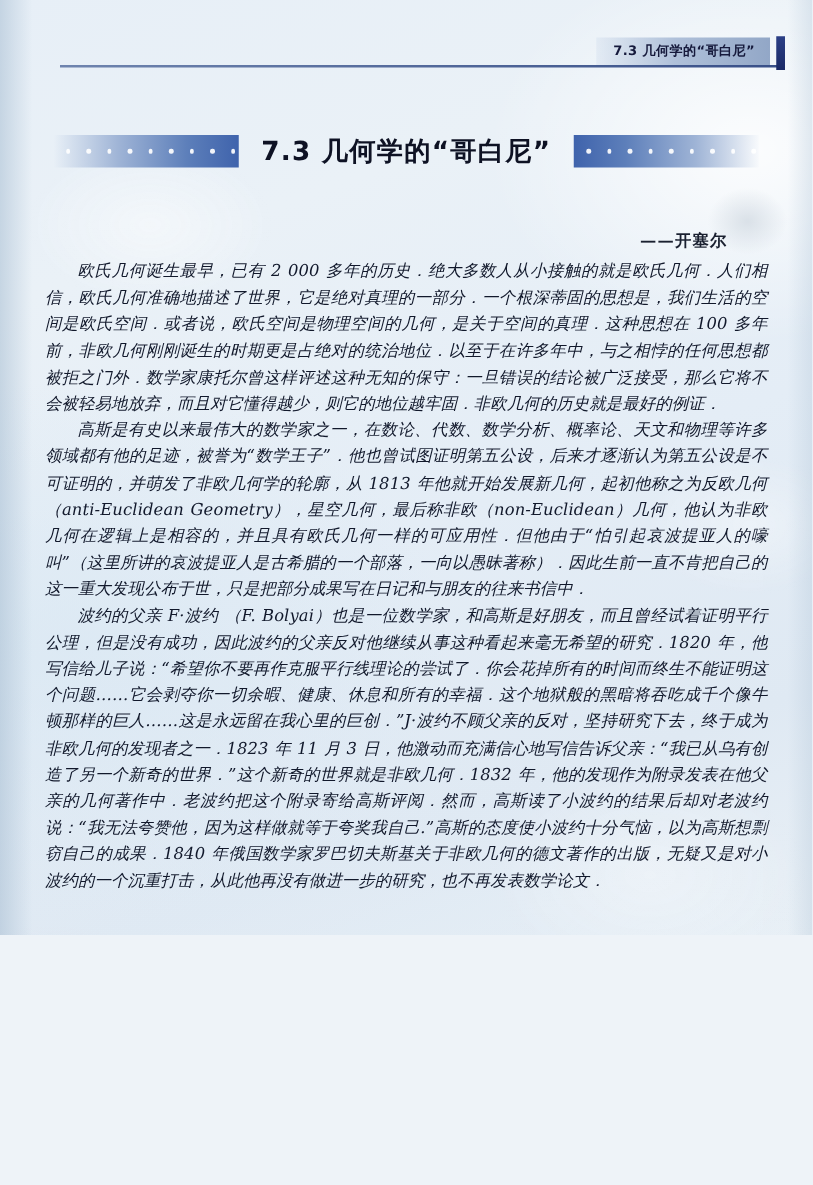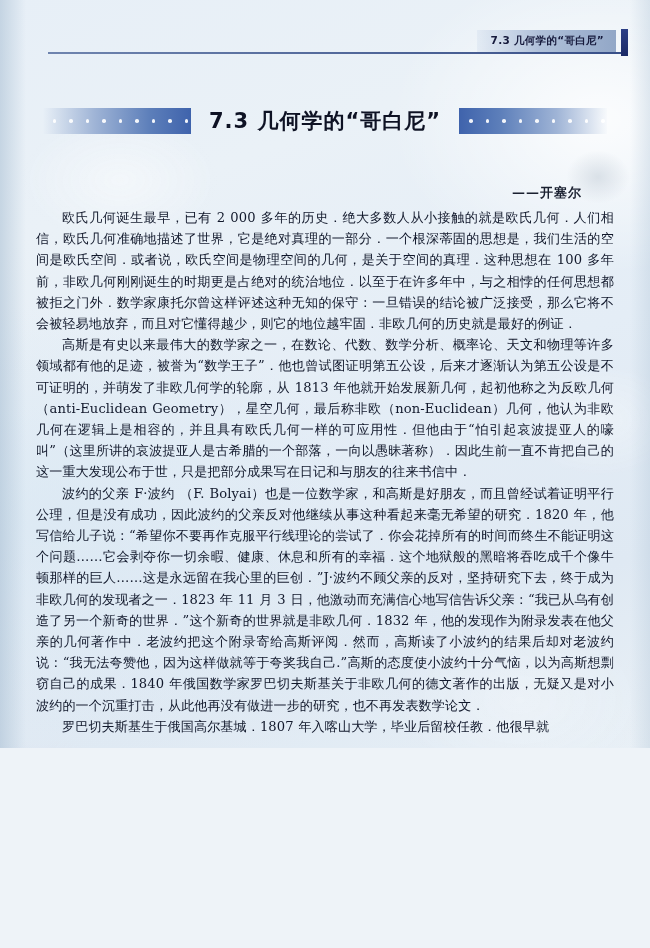--- a/index.html
+++ b/index.html
@@ -166,20 +166,21 @@
     font-size: 13px;
     color: #1a2030;
     letter-spacing: 1px;
   }
 
   
   #body-copy {
     position: absolute;
     left: 36px; top: 207px;
     width: 578px;
+    font-style: italic;
   }
   .para {
     font-family: "DejaVu Serif", "Liberation Serif", serif;
     font-size: 13.1px;
     line-height: 21.2px;
     color: #11182b;
     text-align: justify;
     text-align-last: left;
     text-indent: 26px;
     margin: 0 0 0 0;
@@ -273,21 +274,20 @@
       </div>
     </div>
   </div>
 
   <div id="epigraph-attrib">——开塞尔</div>
 
   <div id="body-copy">
     <p class="para">欧氏几何诞生最早，已有 2 000 多年的历史．绝大多数人从小接触的就是欧氏几何．人们相信，欧氏几何准确地描述了世界，它是绝对真理的一部分．一个根深蒂固的思想是，我们生活的空间是欧氏空间．或者说，欧氏空间是物理空间的几何，是关于空间的真理．这种思想在 100 多年前，非欧几何刚刚诞生的时期更是占绝对的统治地位．以至于在许多年中，与之相悖的任何思想都被拒之门外．数学家康托尔曾这样评述这种无知的保守：一旦错误的结论被广泛接受，那么它将不会被轻易地放弃，而且对它懂得越少，则它的地位越牢固．非欧几何的历史就是最好的例证．</p>
     <p class="para">高斯是有史以来最伟大的数学家之一，在数论、代数、数学分析、概率论、天文和物理等许多领域都有他的足迹，被誉为“数学王子”．他也曾试图证明第五公设，后来才逐渐认为第五公设是不可证明的，并萌发了非欧几何学的轮廓，从 1813 年他就开始发展新几何，起初他称之为反欧几何（anti-Euclidean Geometry），星空几何，最后称非欧（non-Euclidean）几何，他认为非欧几何在逻辑上是相容的，并且具有欧氏几何一样的可应用性．但他由于“怕引起哀波提亚人的嚎叫”（这里所讲的哀波提亚人是古希腊的一个部落，一向以愚昧著称）．因此生前一直不肯把自己的这一重大发现公布于世，只是把部分成果写在日记和与朋友的往来书信中．</p>
     <p class="para">波约的父亲 F·波约 （F. Bolyai）也是一位数学家，和高斯是好朋友，而且曾经试着证明平行公理，但是没有成功，因此波约的父亲反对他继续从事这种看起来毫无希望的研究．1820 年，他写信给儿子说：“希望你不要再作克服平行线理论的尝试了．你会花掉所有的时间而终生不能证明这个问题……它会剥夺你一切余暇、健康、休息和所有的幸福．这个地狱般的黑暗将吞吃成千个像牛顿那样的巨人……这是永远留在我心里的巨创．”J·波约不顾父亲的反对，坚持研究下去，终于成为非欧几何的发现者之一．1823 年 11 月 3 日，他激动而充满信心地写信告诉父亲：“我已从乌有创造了另一个新奇的世界．”这个新奇的世界就是非欧几何．1832 年，他的发现作为附录发表在他父亲的几何著作中．老波约把这个附录寄给高斯评阅．然而，高斯读了小波约的结果后却对老波约说：“我无法夸赞他，因为这样做就等于夸奖我自己.”高斯的态度使小波约十分气恼，以为高斯想剽窃自己的成果．1840 年俄国数学家罗巴切夫斯基关于非欧几何的德文著作的出版，无疑又是对小波约的一个沉重打击，从此他再没有做进一步的研究，也不再发表数学论文．</p>
-    <p class="para">罗巴切夫斯基生于俄国高尔基城．1807 年入喀山大学，毕业后留校任教．他很早就</p>
   </div>
 
   <div id="footer">
     <div id="footer-bar"></div>
     <div id="footer-brand">GAOZHONGSHUXUE</div>
     <div id="page-number-chip">
       <span id="page-number">59</span>
     </div>
   </div>
 

